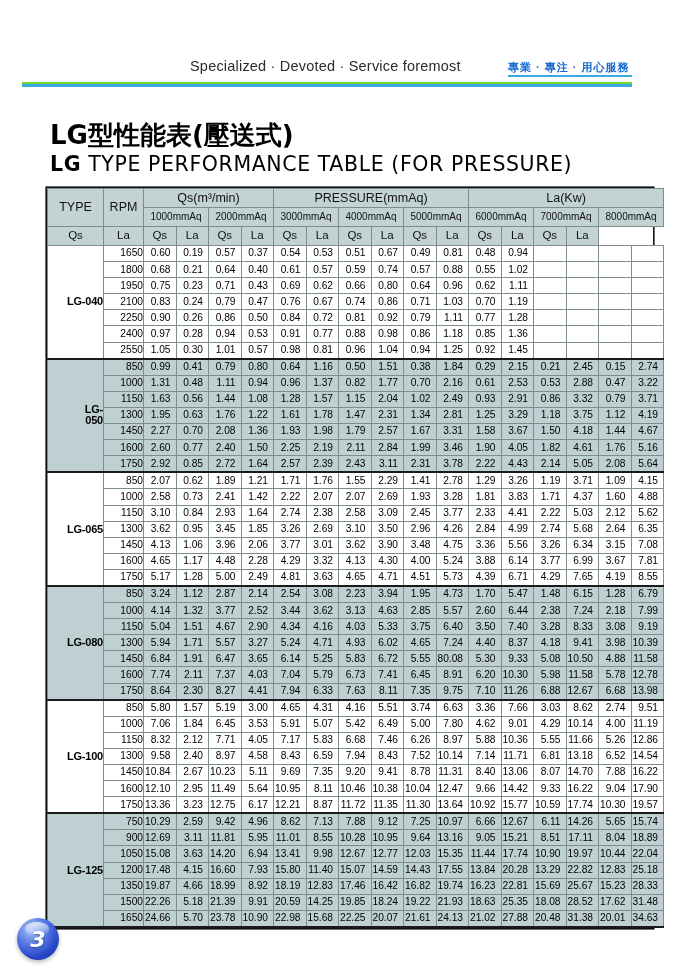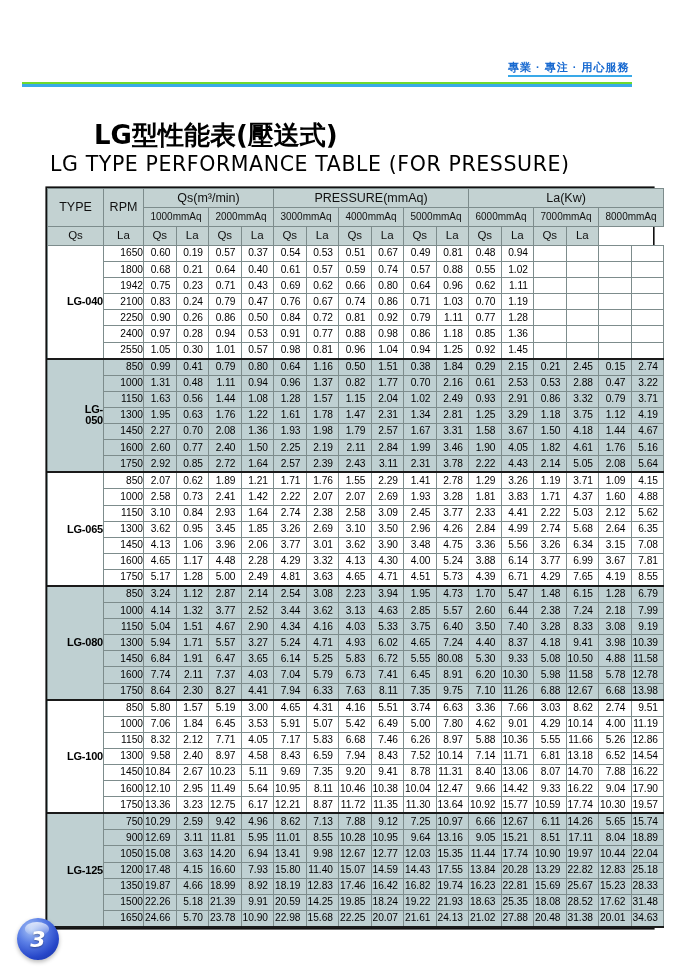--- a/index.html
+++ b/index.html
@@ -88,32 +88,31 @@
   
   .title-cn {
     position: absolute;
     left: 50px;
     top: 118px;
     font-size: 26px;
     font-weight: bold;
     letter-spacing: 0px;
     white-space: nowrap;
     font-family: "DejaVu Sans", sans-serif;
-    margin-left: 44px;
   }
   .title-en {
     position: absolute;
     left: 50px;
     top: 152px;
     font-size: 20.5px;
     letter-spacing: 0.6px;
     white-space: nowrap;
     font-family: "DejaVu Sans", sans-serif;
   }
-  .title-en .lg-bold { font-weight: normal; }
+  .title-en .lg-bold { font-weight: bold; }
 
   
   .table-wrap {
     position: absolute;
     left: 47px;
     top: 188px;
     width: 606px;
   }
   table.perf {
     border-collapse: collapse;
@@ -217,20 +216,21 @@
     font-weight: bold;
     font-style: italic;
     font-family: "DejaVu Sans", sans-serif;
     text-shadow: 0 1px 2px rgba(0,0,0,0.35);
   }
 </style>
 </head>
 <body>
 
 <div class="page-header">
+  <div class="tagline">Specialized · Devoted · Service foremost</div>
   <div class="tagline-cn">專業 · 專注 · 用心服務</div>
   <div class="rule-blue-under"></div>
   <div class="rule-green"></div>
   <div class="rule-blue"></div>
 </div>
 
 <div class="title-cn">LG型性能表(壓送式)</div>
 <div class="title-en"><span class="lg-bold">LG</span><span> TYPE  PERFORMANCE  TABLE  (FOR  PRESSURE)</span></div>
 
 <div class="table-wrap">
@@ -326,21 +326,21 @@
           <td class="num">0.57</td>
           <td class="num">0.88</td>
           <td class="num">0.55</td>
           <td class="num">1.02</td>
           <td class="num"></td>
           <td class="num"></td>
           <td class="num"></td>
           <td class="num"></td>
         </tr>
         <tr>
-          <td class="rpm">1942</td>
+          <td class="rpm">1950</td>
           <td class="num">0.75</td>
           <td class="num">0.23</td>
           <td class="num">0.71</td>
           <td class="num">0.43</td>
           <td class="num">0.69</td>
           <td class="num">0.62</td>
           <td class="num">0.66</td>
           <td class="num">0.80</td>
           <td class="num">0.64</td>
           <td class="num">0.96</td>

